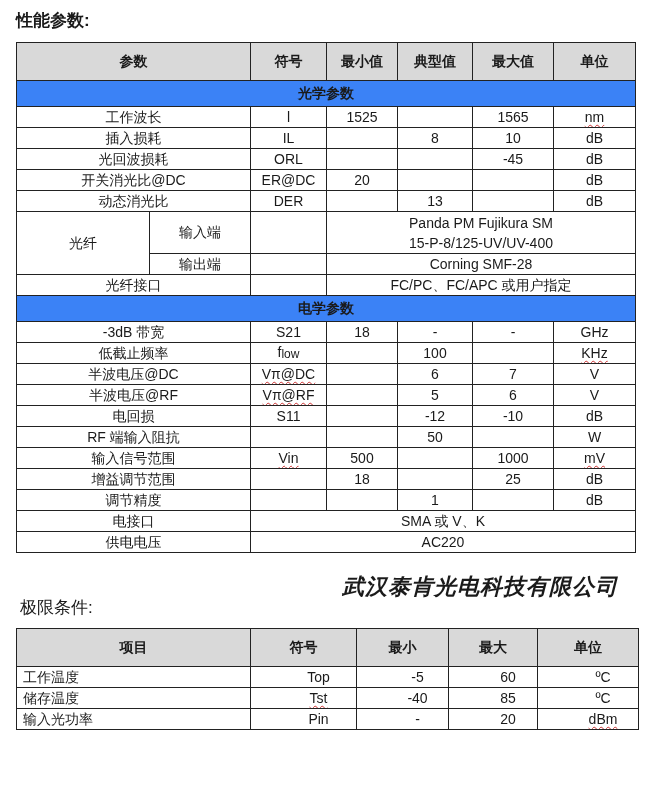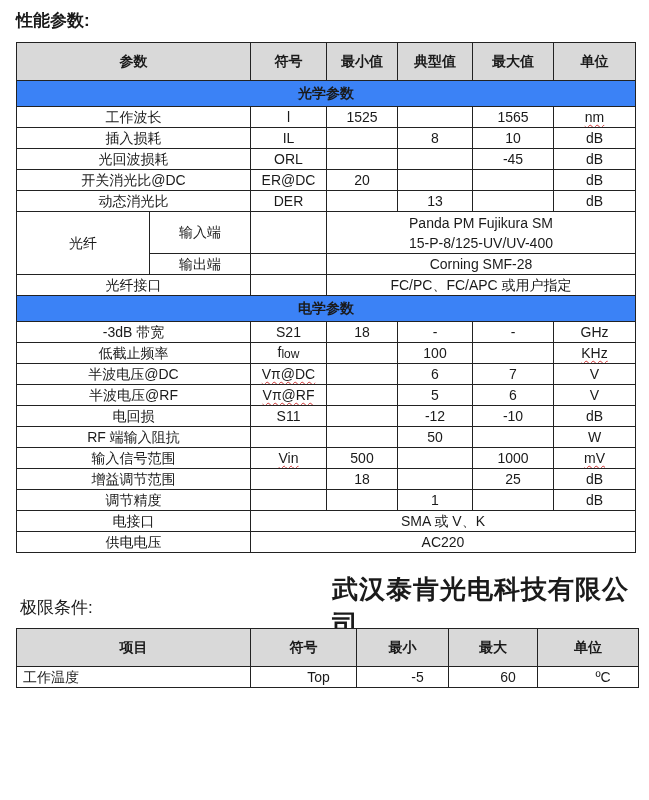--- a/index.html
+++ b/index.html
@@ -1,20 +1,20 @@
 <!DOCTYPE html>
 <html><head>
 <meta charset="utf-8">
 <style>
   html, body { margin: 0; padding: 0; background: #ffffff; }
   body { width: 649px; height: 800px; position: relative; overflow: hidden;
          font-family: "Liberation Sans", "DejaVu Sans", sans-serif; color: #1a1a1a; }
   .h1 { position: absolute; left: 16px; top: 9px; font-size: 17px; font-weight: bold; letter-spacing: 0px; }
   .h2 { position: absolute; left: 20px; top: 596px; font-size: 17px; }
-  .company { position: absolute; left: 332px; top: 572px; font-size: 26px; font-weight: bold; letter-spacing: 1px; }
+  .company { position: absolute; left: 342px; top: 572px; font-size: 22px; font-weight: bold; letter-spacing: 1px; font-style: italic; }
   table { position: absolute; border-collapse: collapse; table-layout: fixed; font-size: 14px; }
   td, th { border: 1px solid #222; padding: 0; text-align: center; vertical-align: middle; overflow: hidden; white-space: nowrap; line-height: 17px; }
   th { background: #d9d9d9; font-weight: bold; font-size: 14px; }
   .sec td { background: #3b82f6; font-weight: bold; }
   #t1 { left: 16px; top: 42px; width: 619px; }
   #t1 .hdr th { height: 37px; }
   #t1 .sec td { height: 25px; }
   #t1 .row td { height: 20px; }
   #t1 .fib td.tall { height: 41px; }
   #t1 .fib td.multi { line-height: 20px; white-space: normal; }
@@ -222,14 +222,28 @@
     <th>最大</th>
     <th>单位</th>
   </tr>
   <tr class="row">
     <td class="left">工作温度</td>
     <td>Top</td>
     <td>-5</td>
     <td>60</td>
     <td>ºC</td>
   </tr>
+  <tr class="row">
+    <td class="left">储存温度</td>
+    <td><span class="squig">Tst</span></td>
+    <td>-40</td>
+    <td>85</td>
+    <td>ºC</td>
+  </tr>
+  <tr class="row">
+    <td class="left">输入光功率</td>
+    <td>Pin</td>
+    <td>-</td>
+    <td>20</td>
+    <td><span class="squig">dBm</span></td>
+  </tr>
 </tbody>
   </table>
 
 </body></html>

